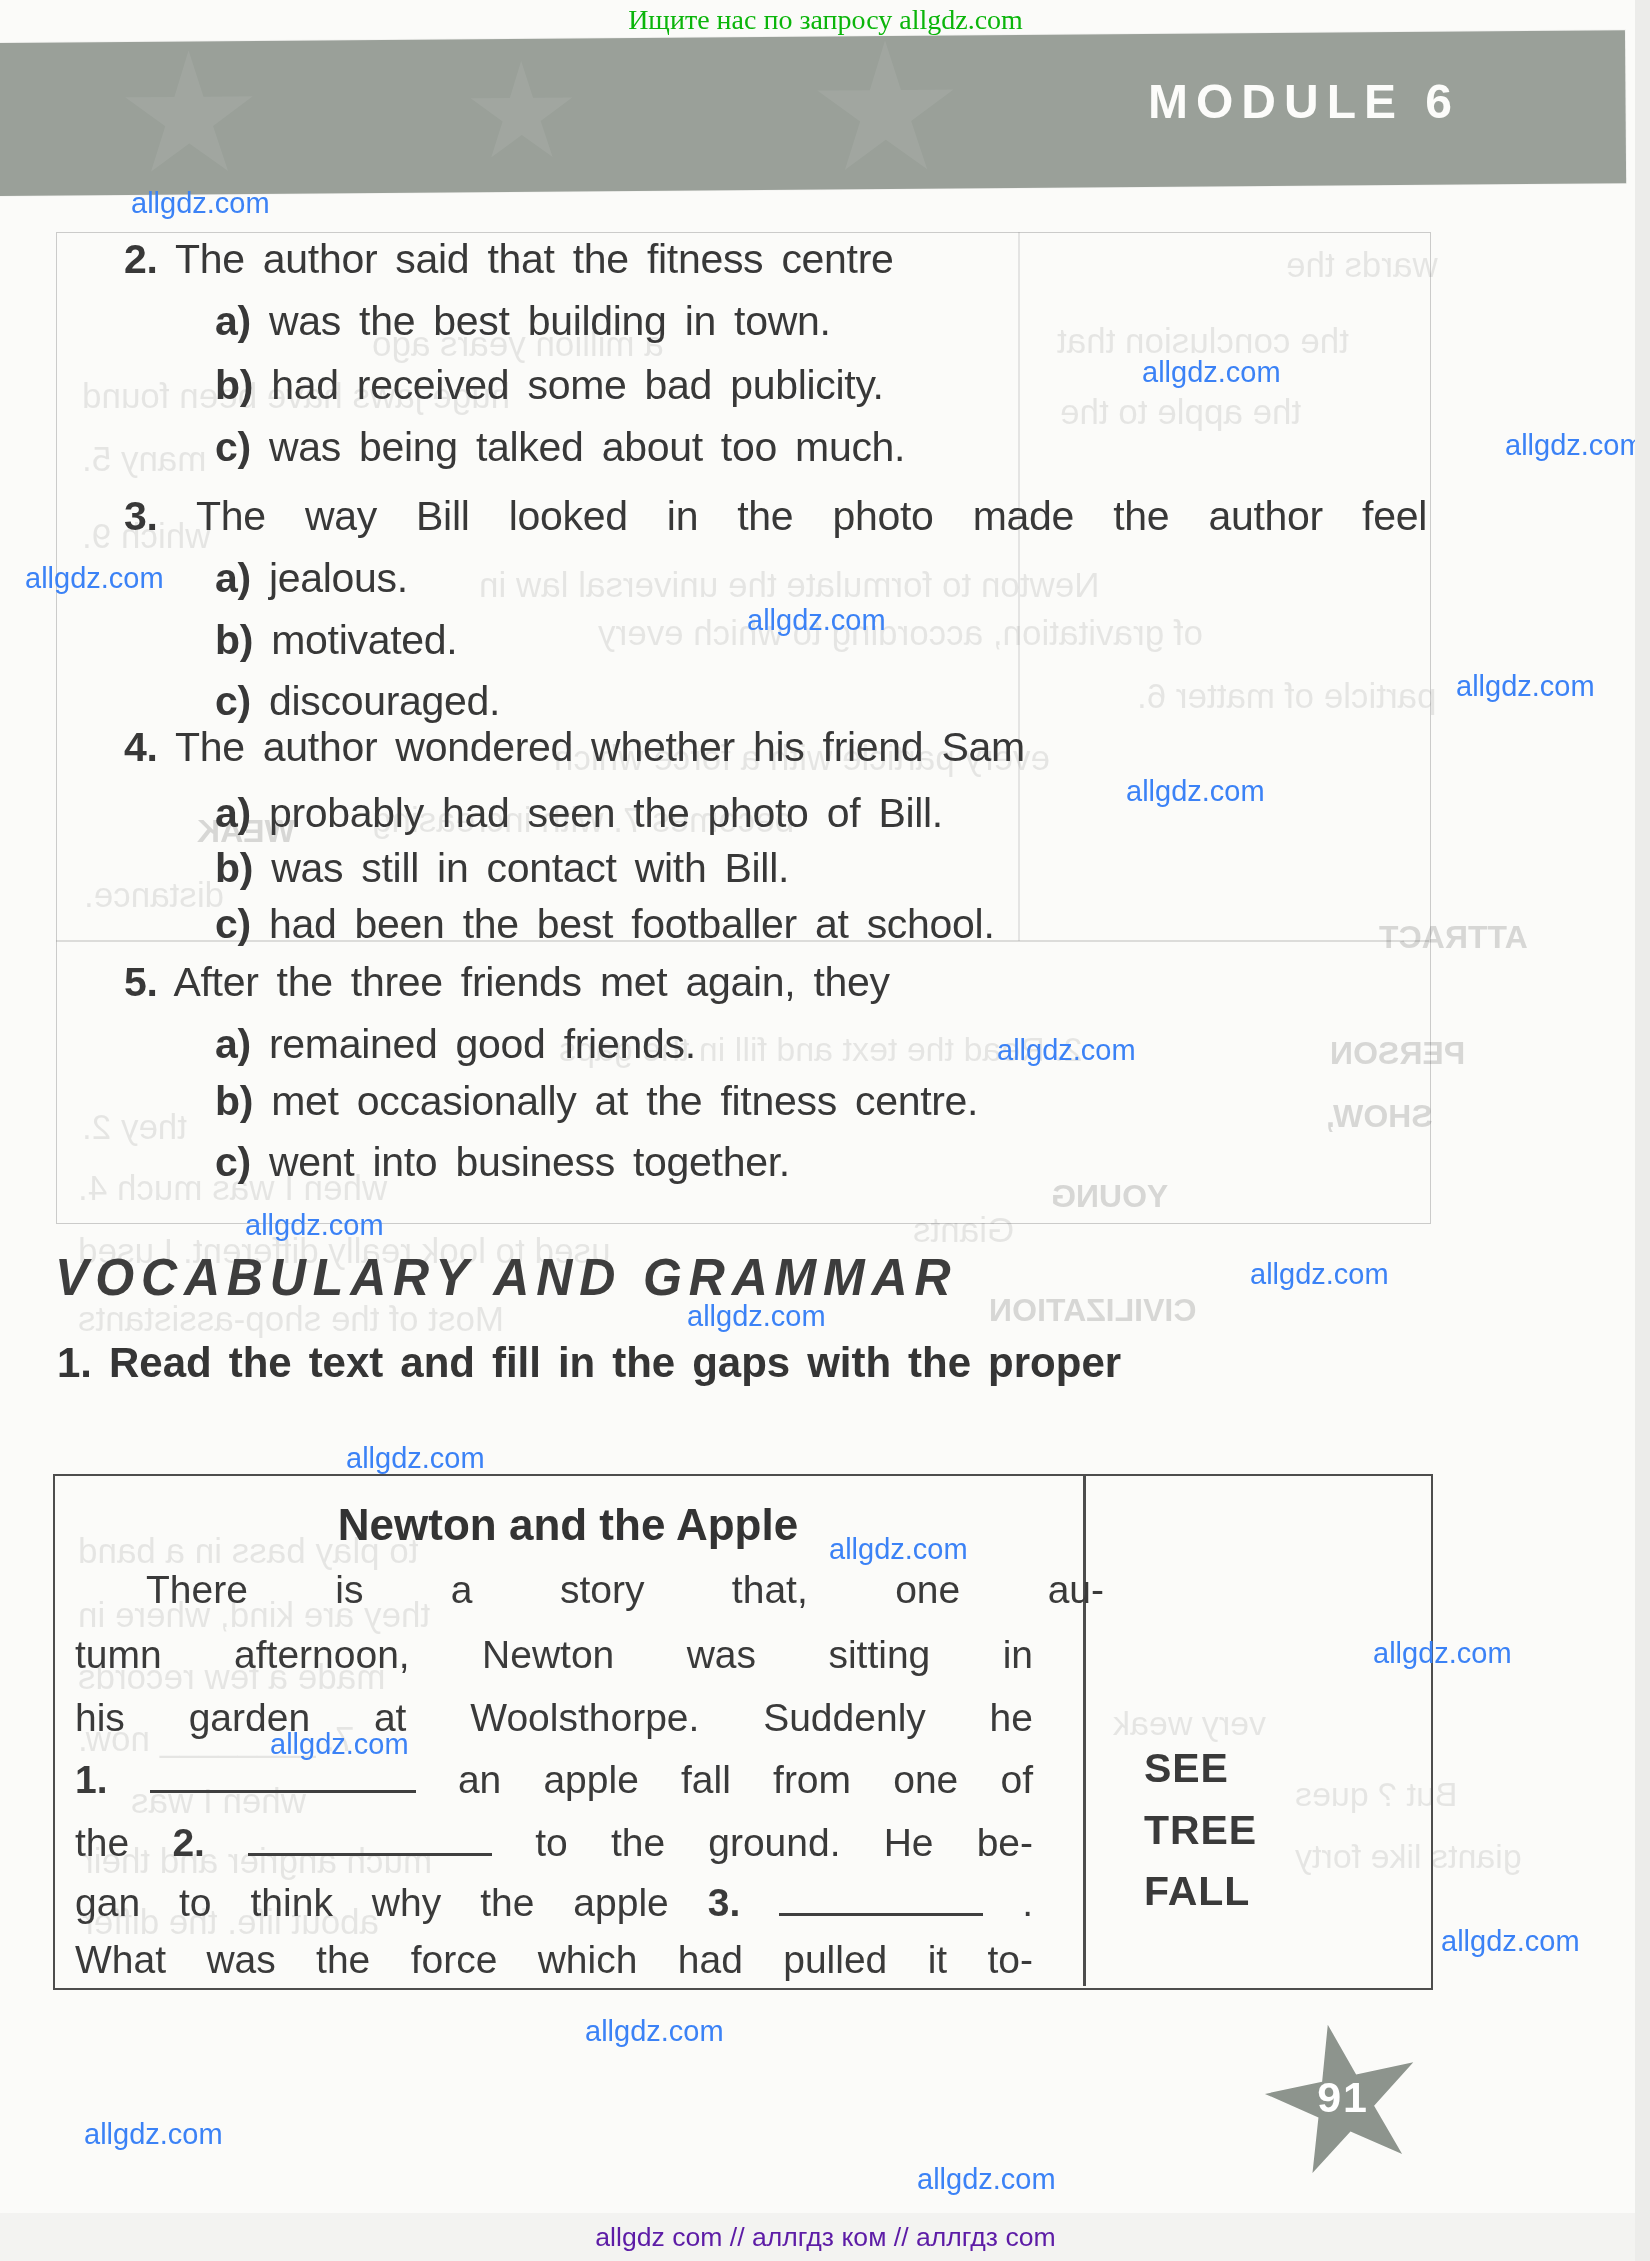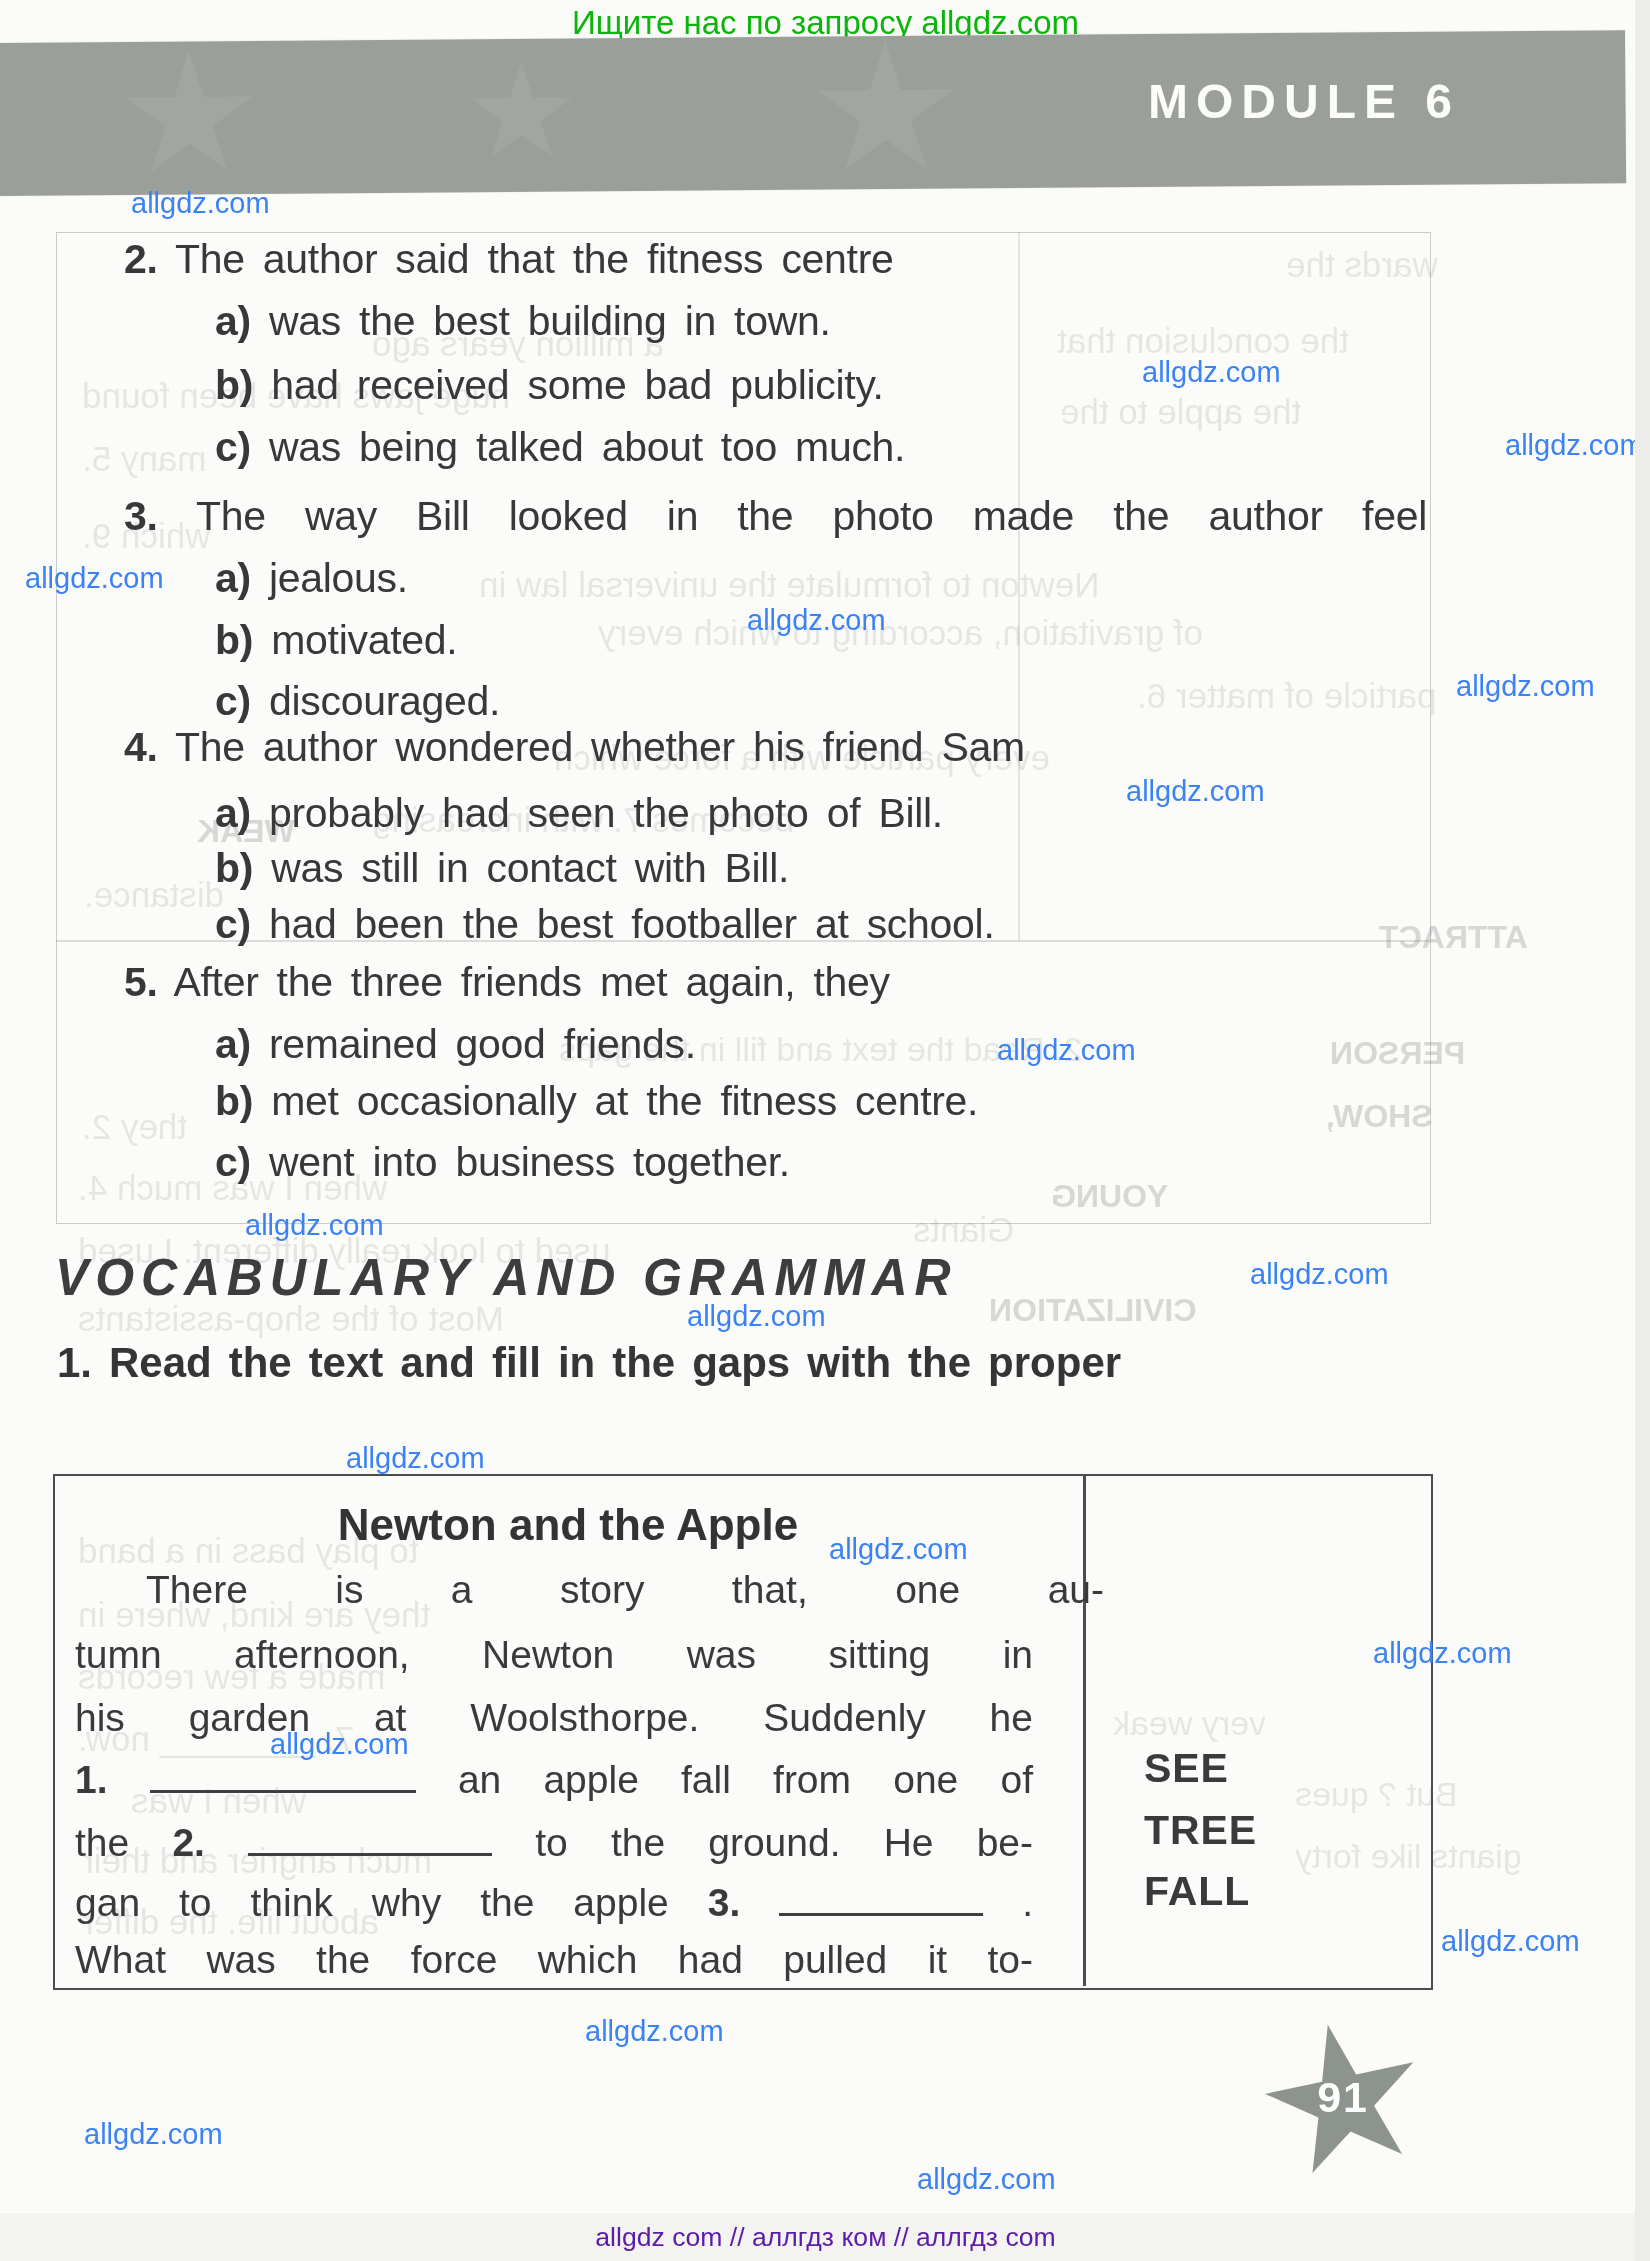--- a/index.html
+++ b/index.html
@@ -9,22 +9,23 @@
     background:#fbfbf9;
     overflow:hidden;
     font-family:"Liberation Sans","DejaVu Sans",sans-serif;
     color:#383838;
   }
   .abs{position:absolute;}
   
   .green-notice{
     left:0;top:3.5px;width:100%;
     text-align:center;
-    font-size:33px;
+    font-size:28px;
     white-space:nowrap;
+    font-family:Liberation Serif, serif;
   }
   
   .header-band{
     left:-10.6px;top:43px;width:1636px;height:153px;
     transform:rotate(-0.45deg);
     transform-origin:left top;
     box-shadow:0 0 0 0.9px rgba(0,0,0,0.03);
   }
   .band-star{opacity:0.07;background:#ffffff;
     clip-path:polygon(50% 0%,61% 35%,98% 35%,68% 57%,79% 91%,50% 70%,21% 91%,32% 57%,2% 35%,39% 35%);}

